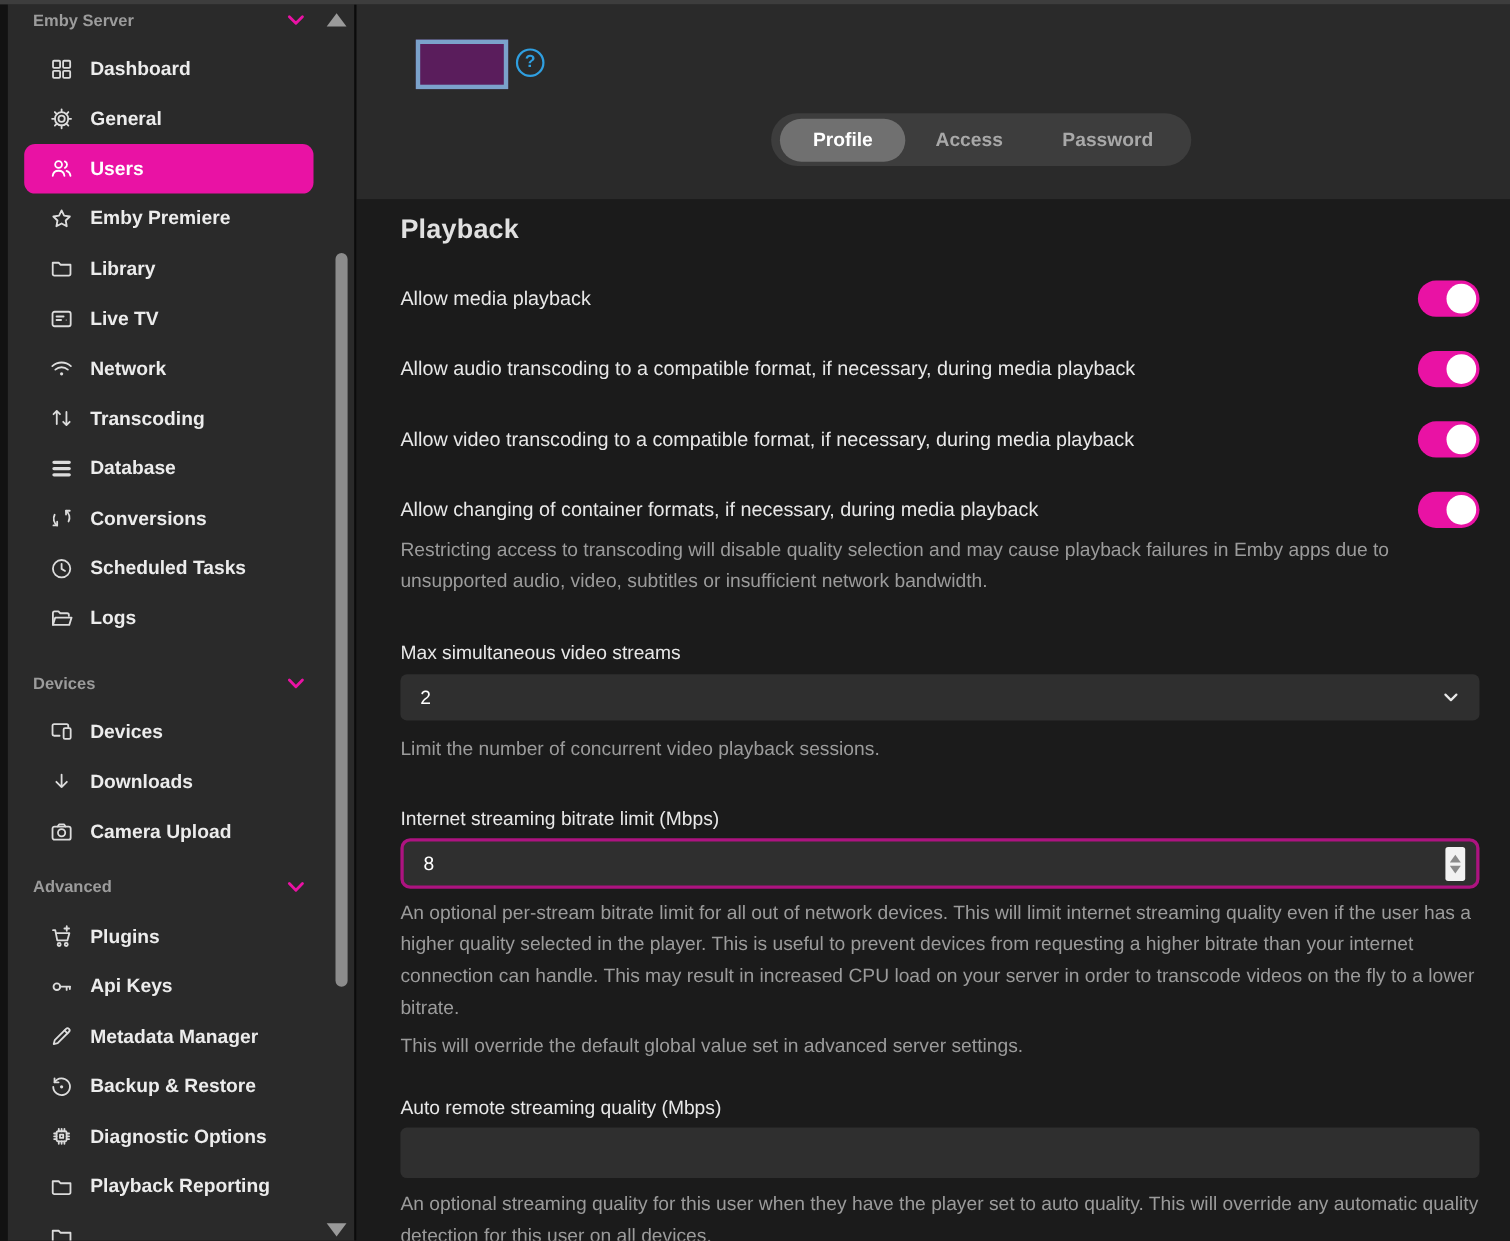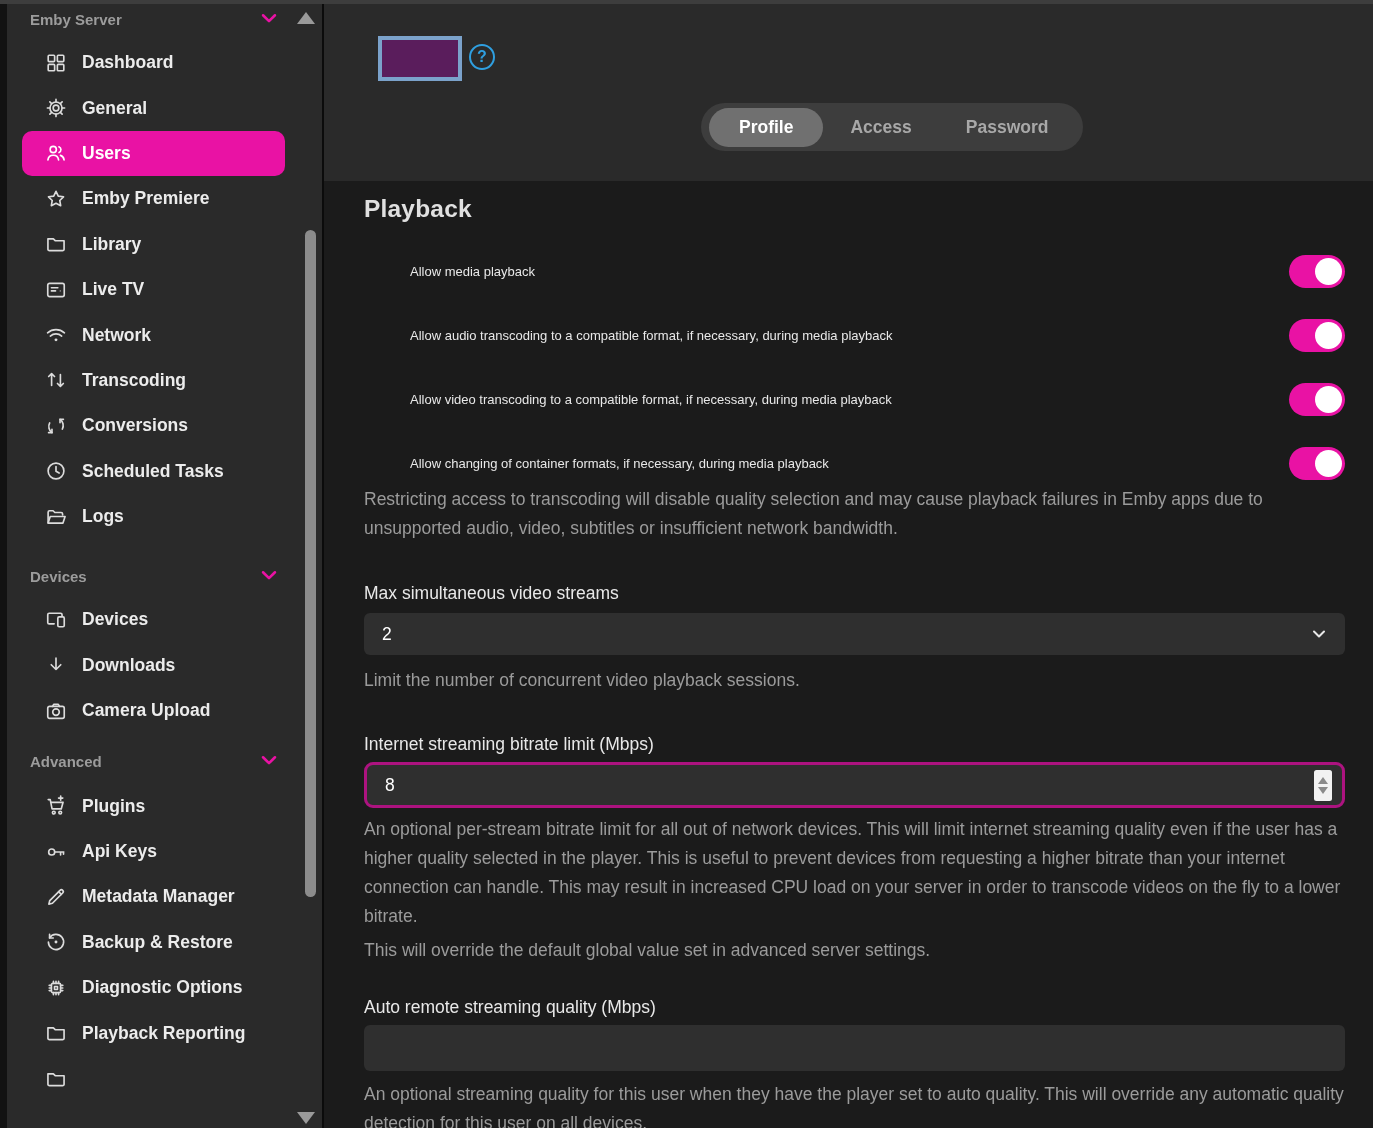--- a/index.html
+++ b/index.html
@@ -62,21 +62,21 @@
     display:flex;align-items:center;padding:0 8px;}
   .tab{border:none;background:transparent;color:#a8a8a8;font-weight:700;font-size:17.5px;
     padding:0 27px;height:48px;font-family:inherit;cursor:pointer;border-radius:24px;}
   .tab.active{background:#707070;color:#fff;height:39px;border-radius:20px;padding:0 30px;}
 
   .content{padding:14px 28px 0 40px;height:681px;}
   .content h1{margin:0 0 28px;font-size:24.5px;font-weight:700;color:#e0e0e0;letter-spacing:.2px;}
 
   .trow{display:flex;align-items:center;justify-content:space-between;height:40px;margin-bottom:24px;}
   #toggles .trow:last-child{margin-bottom:0;}
-  .tlabel{font-size:13px;color:#e8e8e8;margin-left:46px;}
+  .tlabel{font-size:18px;color:#e8e8e8;}
   .toggle{width:56px;height:33px;border-radius:17px;background:var(--accent);position:relative;
     flex-shrink:0;cursor:pointer;}
   .toggle .knob{position:absolute;top:3px;right:3px;width:27px;height:27px;border-radius:50%;background:#fff;}
 
   .note{margin:2px 0 0;font-size:17.5px;line-height:29px;color:#9b9b9b;}
   .help-text{font-size:17.5px;line-height:29px;color:#9b9b9b;}
 
   .field-label{display:block;font-size:17.5px;color:#e8e8e8;}
   .f-streams{margin-top:40px;}
   .select{margin-top:9px;height:42px;background:#2f2f2f;border-radius:6px;display:flex;
@@ -194,20 +194,28 @@
             <svg viewBox="0 0 24 24" width="22" height="22" fill="none" stroke="currentColor" stroke-width="1.8" stroke-linecap="round" stroke-linejoin="round">
               <path d="M7.2 18V5.4M4 8.2l3.2-3.2 3.2 3.2"></path>
               <path d="M16.8 6v12.6M20 15.8l-3.2 3.2-3.2-3.2"></path>
             </svg>
           </span>
           <span class="sb-label">Transcoding</span>
         </div>
         <div class="sb-item">
           <span class="sb-icon">
             <svg viewBox="0 0 24 24" width="22" height="22" fill="none" stroke="currentColor" stroke-width="1.8" stroke-linecap="round" stroke-linejoin="round">
+              <path d="M4.5 5.8h15M4.5 12h15M4.5 18.2h15" stroke-width="3.4"></path>
+            </svg>
+          </span>
+          <span class="sb-label">Database</span>
+        </div>
+        <div class="sb-item">
+          <span class="sb-icon">
+            <svg viewBox="0 0 24 24" width="22" height="22" fill="none" stroke="currentColor" stroke-width="1.8" stroke-linecap="round" stroke-linejoin="round">
               <path d="M16.4 4.7a8.3 8.3 0 0 1 2.5 10.6"></path>
               <path d="M7.6 19.3a8.3 8.3 0 0 1-2.5-10.6"></path>
               <path d="M16.4 8.4V4.7h3.7M7.6 15.6v3.7H3.9"></path>
             </svg>
           </span>
           <span class="sb-label">Conversions</span>
         </div>
         <div class="sb-item">
           <span class="sb-icon">
             <svg viewBox="0 0 24 24" width="22" height="22" fill="none" stroke="currentColor" stroke-width="1.8" stroke-linecap="round" stroke-linejoin="round">

